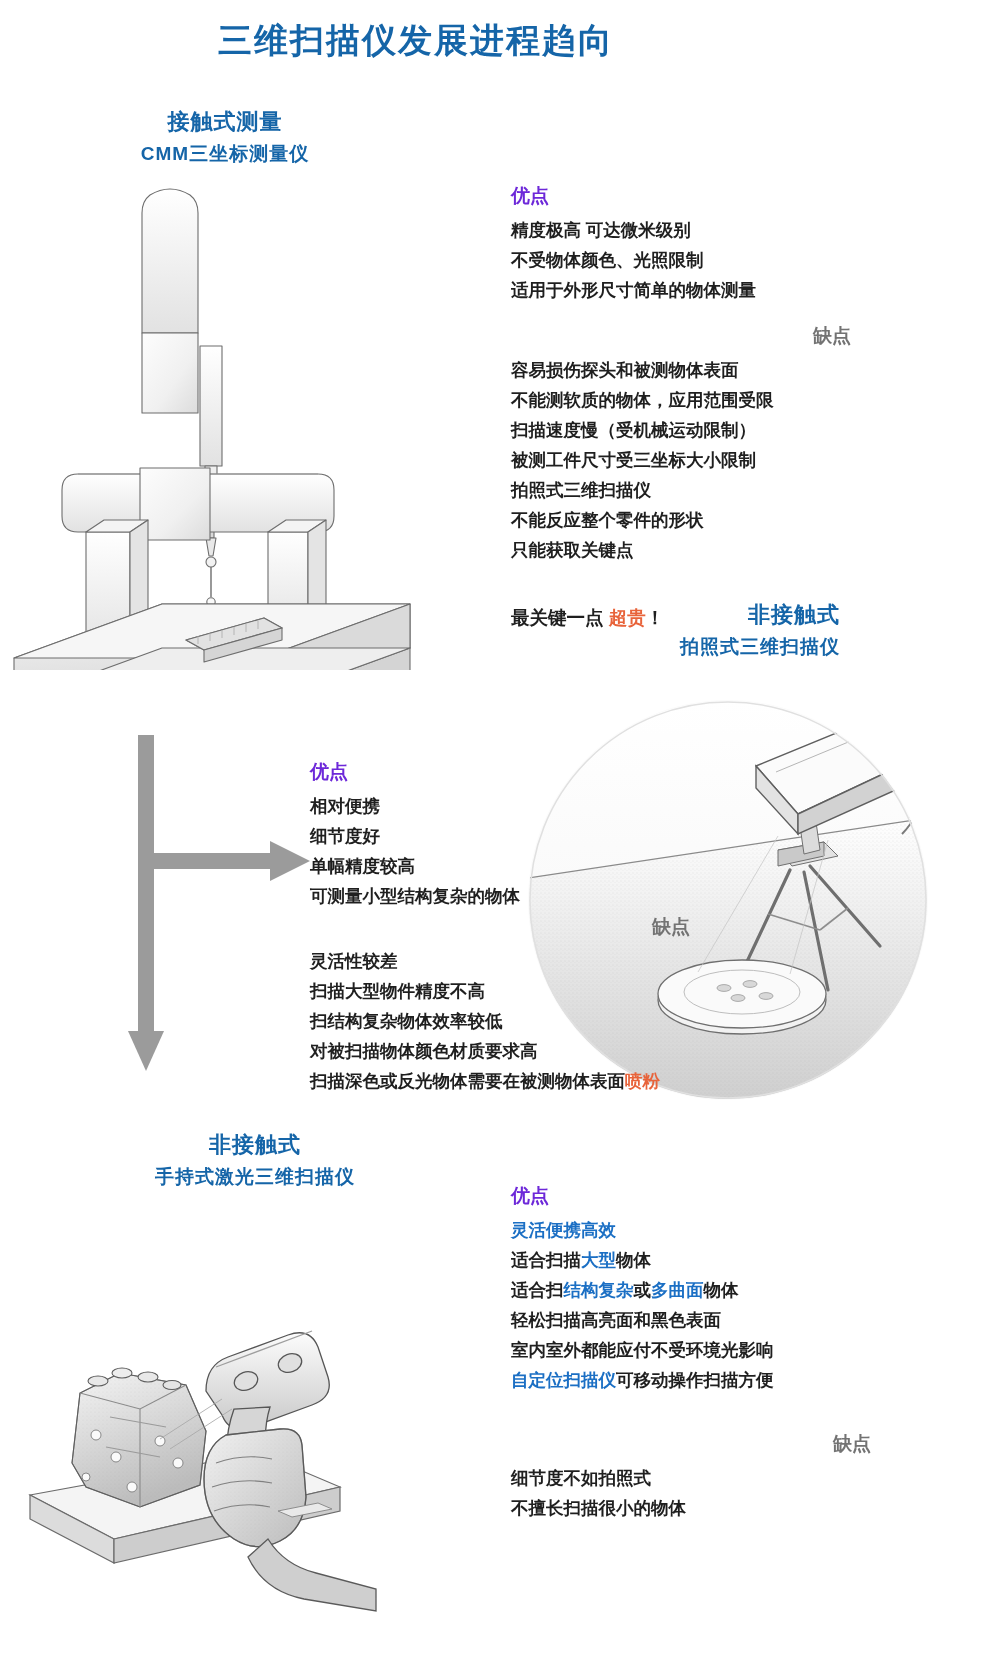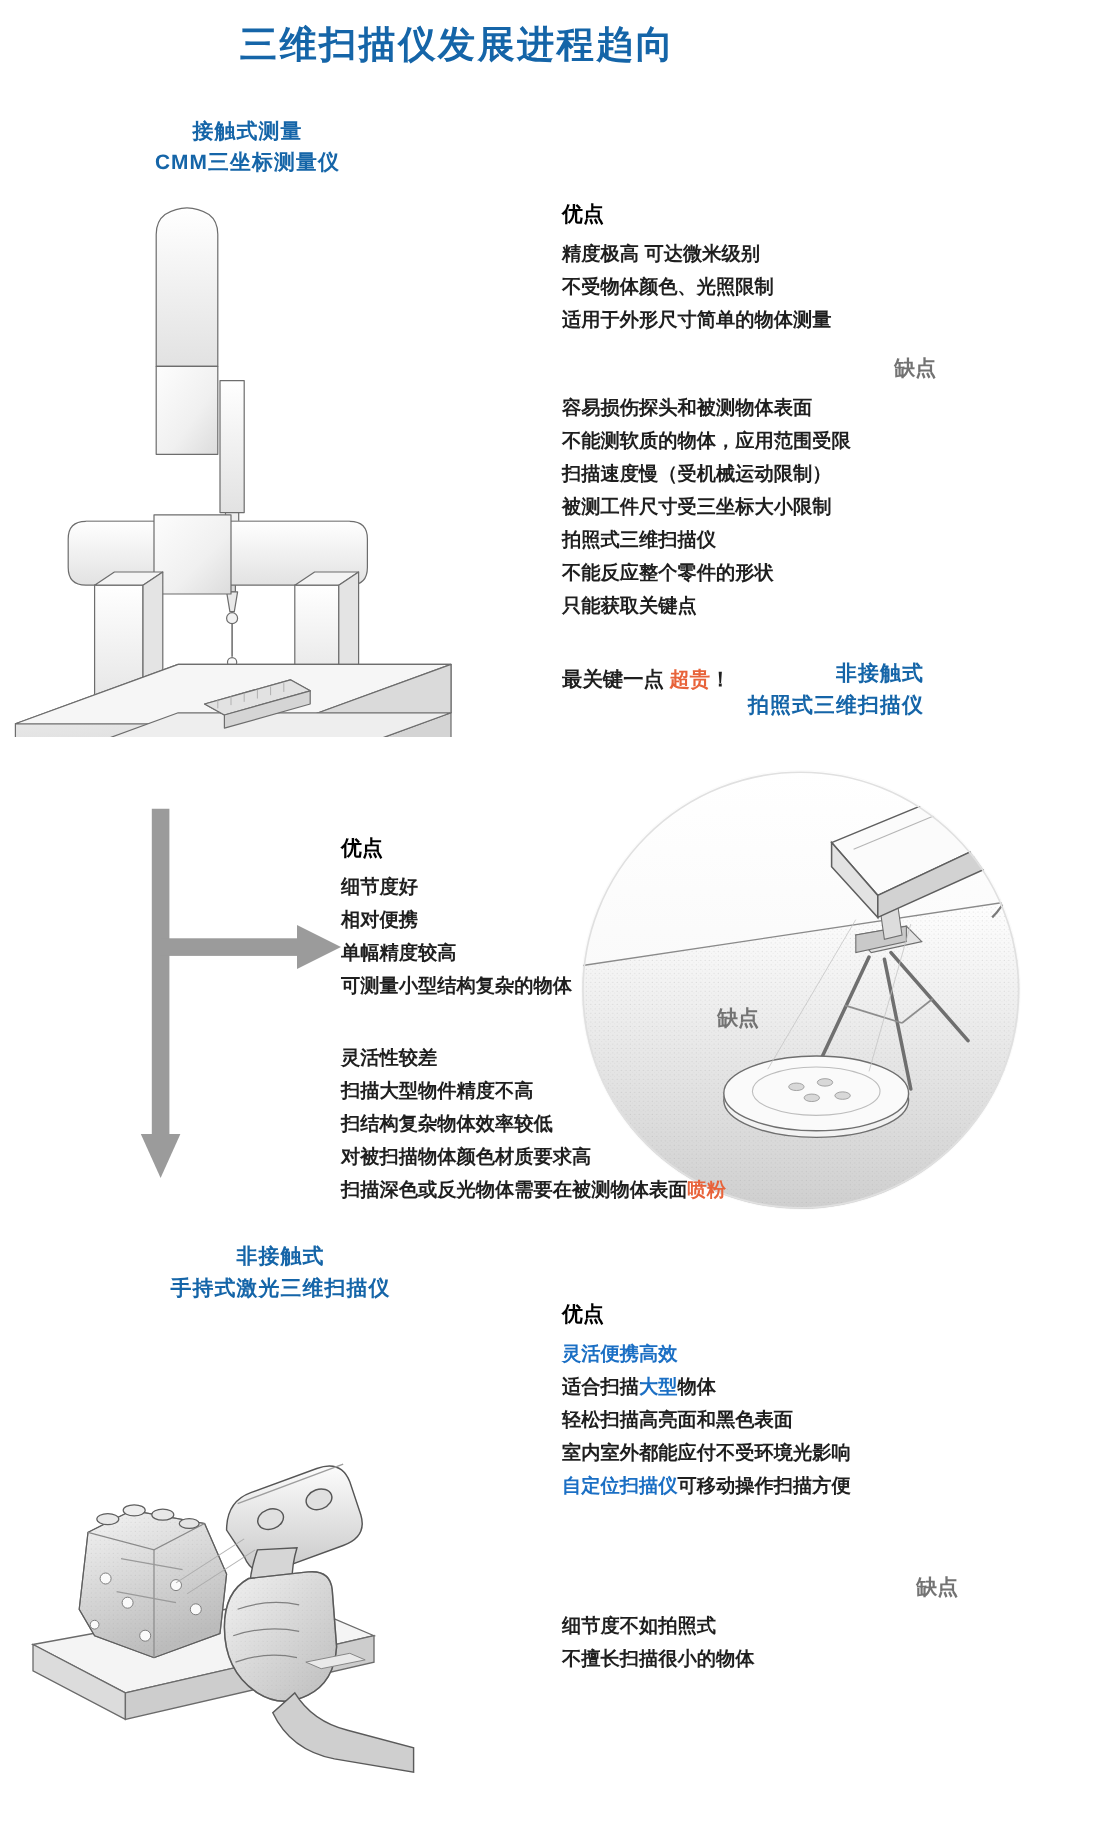--- a/index.html
+++ b/index.html
@@ -30,30 +30,30 @@
   
   .block { position: absolute; }
   .sec-head {
     font-weight: 700;
     color: #1565a8;
     letter-spacing: 1px;
     line-height: 1.55;
   }
   .sec-head.center { text-align: center; }
   .sec-head.right { text-align: right; }
-  .sec-head .l1 { font-size: 19px; }
+  .sec-head .l1 { font-size: 22px; }
   .sec-head .l2 { font-size: 19px; }
 
   .cat-title {
     font-size: 19px;
     font-weight: 700;
     line-height: 1.5;
     margin-bottom: 4px;
   }
-  .cat-pro  { color: #000000; }
+  .cat-pro  { color: #6d28d9; }
   .cat-con  { color: #737373; text-align: right; }
 
   .lines { font-size: 17.5px; line-height: 1.72; font-weight: 600; color: #1f1f1f; }
   .lines div { white-space: nowrap; }
   .hl-orange { color: #e8633a; font-weight: 700; }
   .hl-blue   { color: #1b6fc4; font-weight: 700; }
 
   
   .art { position: absolute; }
   .art svg { display: block; }
@@ -257,22 +257,22 @@
         <path d="M300 140 L262 274"></path>
       </g>
     </g>
     <circle cx="200" cy="200" r="198" fill="none" stroke="#e0e0e0" stroke-width="1.5"></circle>
   </svg>
 </div>
 
 <div class="block" style="left:310px; top:758px; width:280px;">
   <div class="cat-title cat-pro">优点</div>
   <div class="lines">
+    <div>相对便携</div>
     <div>细节度好</div>
-    <div>相对便携</div>
     <div>单幅精度较高</div>
     <div>可测量小型结构复杂的物体</div>
   </div>
 </div>
 
 <div class="block" style="left:310px; top:913px; width:380px;">
   <div class="cat-title cat-con">缺点</div>
   <div class="lines">
     <div>灵活性较差</div>
     <div>扫描大型物件精度不高</div>
@@ -368,20 +368,21 @@
 
     <path d="M268 316 l40 -8 l14 6 l-40 8 z" fill="#e9e9e9" stroke="#858585" stroke-width="0.9"></path>
   </svg>
 </div>
 
 <div class="block" style="left:511px; top:1182px; width:360px;">
   <div class="cat-title cat-pro">优点</div>
   <div class="lines" id="handheld-pros-list">
       <div><span class="hl-blue">灵活便携高效</span></div>
       <div><span>适合扫描</span><span class="hl-blue">大型</span><span>物体</span></div>
+      <div><span>适合扫</span><span class="hl-blue">结构复杂</span><span>或</span><span class="hl-blue">多曲面</span><span>物体</span></div>
       <div><span>轻松扫描高亮面和黑色表面</span></div>
       <div><span>室内室外都能应付不受环境光影响</span></div>
       <div><span class="hl-blue">自定位扫描仪</span><span>可移动操作扫描方便</span></div>
     </div>
 </div>
 
 <div class="block" style="left:511px; top:1430px; width:360px;">
   <div class="cat-title cat-con">缺点</div>
   <div class="lines">
     <div>细节度不如拍照式</div>

